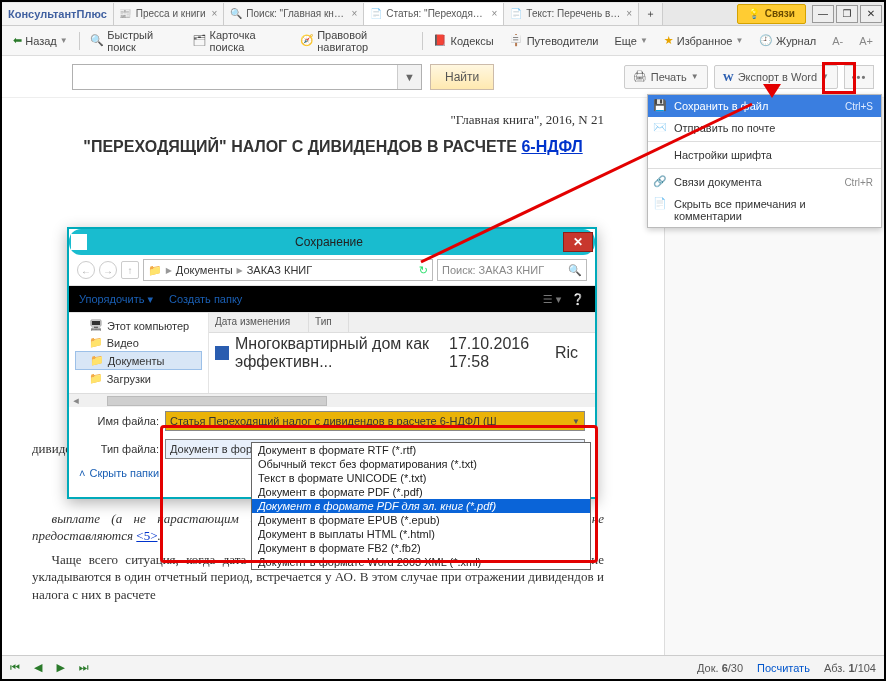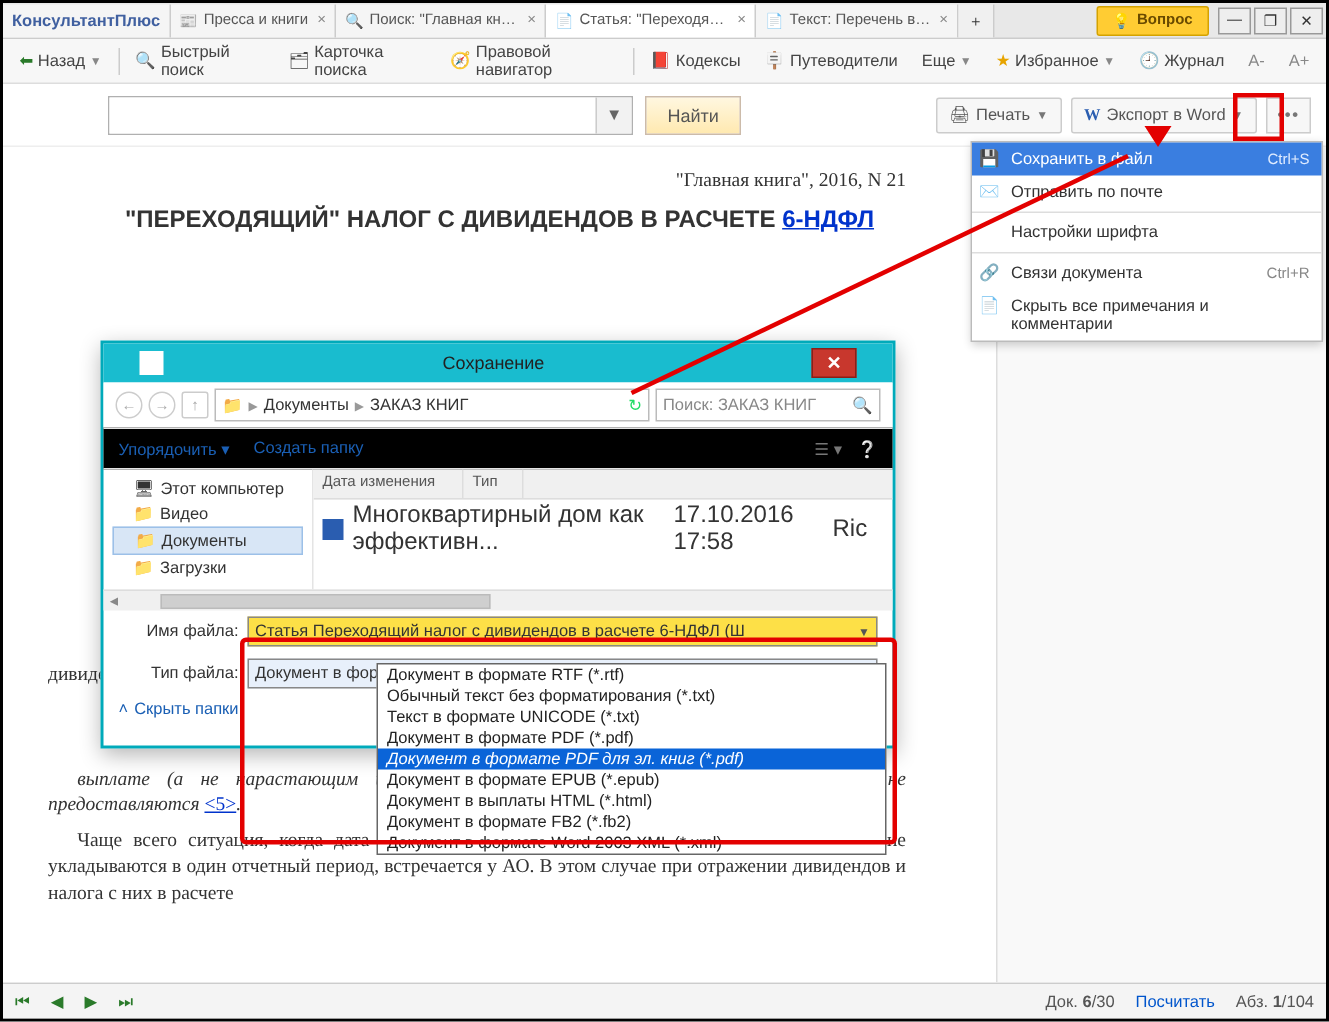--- a/index.html
+++ b/index.html
@@ -57,21 +57,21 @@
   .sidepanel .hnd { background: #fff; border: 1px solid #e0e0e0; padding: 4px 8px; font-weight: bold; color: #6a4db3; font-size: 13px; }
   .sidepanel .hnd .sq { display: inline-block; width: 8px; height: 8px; background: #f4a300; margin-right: 5px; }
 
   
   .status { height: 24px; border-top: 1px solid #ccc; background: #f4f4f4; display: flex; align-items: center; font-size: 11px; padding: 0 8px; gap: 14px; color:#555; }
   .status .count a { color: #0055cc; text-decoration: none; }
   .status .sp { flex: 1; }
 
   
   .savedlg { position: absolute; left: 65px; top: 225px; width: 530px; border: 2px solid #00aaba; background: #fff; z-index: 25; box-shadow: 0 4px 14px rgba(0,0,0,.3); font-family: "Segoe UI", Tahoma, sans-serif; font-size: 11px; }
-  .savedlg .ttl { height: 26px; background: #19bccf; display: flex; align-items: center; color: #fff; padding: 0 24px; font-size: 12px; }
+  .savedlg .ttl { height: 26px; background: #19bccf; display: flex; align-items: center; color: #fff; padding: 0 2px; font-size: 12px; border-radius: 12px; }
   .savedlg .ttl .ico { width: 16px; height: 16px; background: #fff; margin-right: 8px; }
   .savedlg .ttl .txt { flex: 1; text-align: center; color: #222; }
   .savedlg .ttl .xbtn { width: 30px; height: 20px; background: #c8372d; color: #fff; display: flex; align-items: center; justify-content: center; font-weight: bold; border:1px solid #8a1f18; }
   .savedlg .pathrow { height: 30px; display: flex; align-items: center; padding: 4px 8px; gap: 4px; background: #fff; }
   .savedlg .nav { width: 18px; height: 18px; border: 1px solid #ccc; border-radius: 9px; display: flex; align-items: center; justify-content: center; color: #aaa; font-size: 10px; }
   .savedlg .breadcrumb { flex: 1; height: 22px; border: 1px solid #bbb; display: flex; align-items: center; padding: 0 4px; gap: 4px; color: #333; }
   .savedlg .breadcrumb .sep { color: #999; font-size: 8px; }
   .savedlg .breadcrumb .refresh { margin-left:auto; color:#2d6; }
   .savedlg .srch { width: 150px; height: 22px; border: 1px solid #bbb; display: flex; align-items: center; padding: 0 4px; gap: 4px; color: #888; }
   .savedlg .cmdrow { height: 28px; border-top: 1px solid #e4e4e4; border-bottom: 1px solid #e4e4e4; background: #000000; display: flex; align-items: center; padding: 0 10px; gap: 16px; color: #1a5fb4; }
@@ -82,21 +82,21 @@
   .savedlg .tree .node.sel { background: #d8e6f6; border:1px solid #9cc0e8; }
   .savedlg .list { flex: 1; overflow: hidden; }
   .savedlg .list .hdr { height: 20px; background: #f0f0f0; display: flex; font-size: 10px; color: #555; border-bottom: 1px solid #ddd; }
   .savedlg .list .hdr div { padding: 3px 6px; border-right: 1px solid #ddd; }
   .savedlg .list .row { display: flex; padding: 2px 6px; gap: 6px; align-items: center; font-size: 16px; color:#333; }
   .savedlg .list .row .wico { width: 14px; height: 14px; background: #2a5db0; }
   .savedlg .scroll { height: 14px; background: #f0f0f0; border-top:1px solid #ddd; display:flex; align-items:center; }
   .savedlg .scroll .thumb { height: 10px; width: 220px; background: #cfcfcf; margin-left: 24px; border:1px solid #bbb; }
   .savedlg .fieldrow { display: flex; align-items: center; padding: 4px 10px; gap: 6px; }
   .savedlg .fieldrow label { width: 80px; text-align: right; color: #333; }
-  .savedlg .fieldrow .inp { flex: 1; height: 20px; border: 1px solid #888; padding: 0 4px; display: flex; align-items: center; background: #fde047; }
+  .savedlg .fieldrow .inp { flex: 1; height: 20px; border: 1px solid #888; padding: 0 4px; display: flex; align-items: center; background: #eab308; }
   .savedlg .fieldrow .inp .dd { margin-left: auto; color: #555; font-size: 8px; }
   .savedlg .bottom { display: flex; align-items: flex-start; padding: 4px 10px 18px; gap: 6px; }
   .savedlg .hide { display: flex; align-items: center; gap: 4px; color: #1a5fb4; font-size:11px; }
 
   
   .typedd { position: absolute; left: 249px; top: 440px; width: 340px; background: #fff; border: 1px solid #666; z-index: 40; font-size: 11px; }
   .typedd .opt { padding: 1px 6px; color: #222; white-space: nowrap; }
   .typedd .opt.sel { background: #0a64d8; color: #fff; font-style: italic; }
 
   
@@ -131,21 +131,21 @@
       <span class="close">×</span>
     </div>
     <div class="tab">
       <span class="ico">📄</span>
       <span class="lbl">Текст: Перечень в…</span>
       <span class="close">×</span>
     </div>
     <div class="tab add">＋</div>
     <div class="vopros">
       <span>💡</span>
-      <span>Вопрос</span>
+      <span>Связи</span>
     </div>
     <div class="winbtns">
       <div class="winbtn">—</div>
       <div class="winbtn">❐</div>
       <div class="winbtn">✕</div>
     </div>
   </div>
 
   <div class="toolbar">
     <div class="tb-btn">

